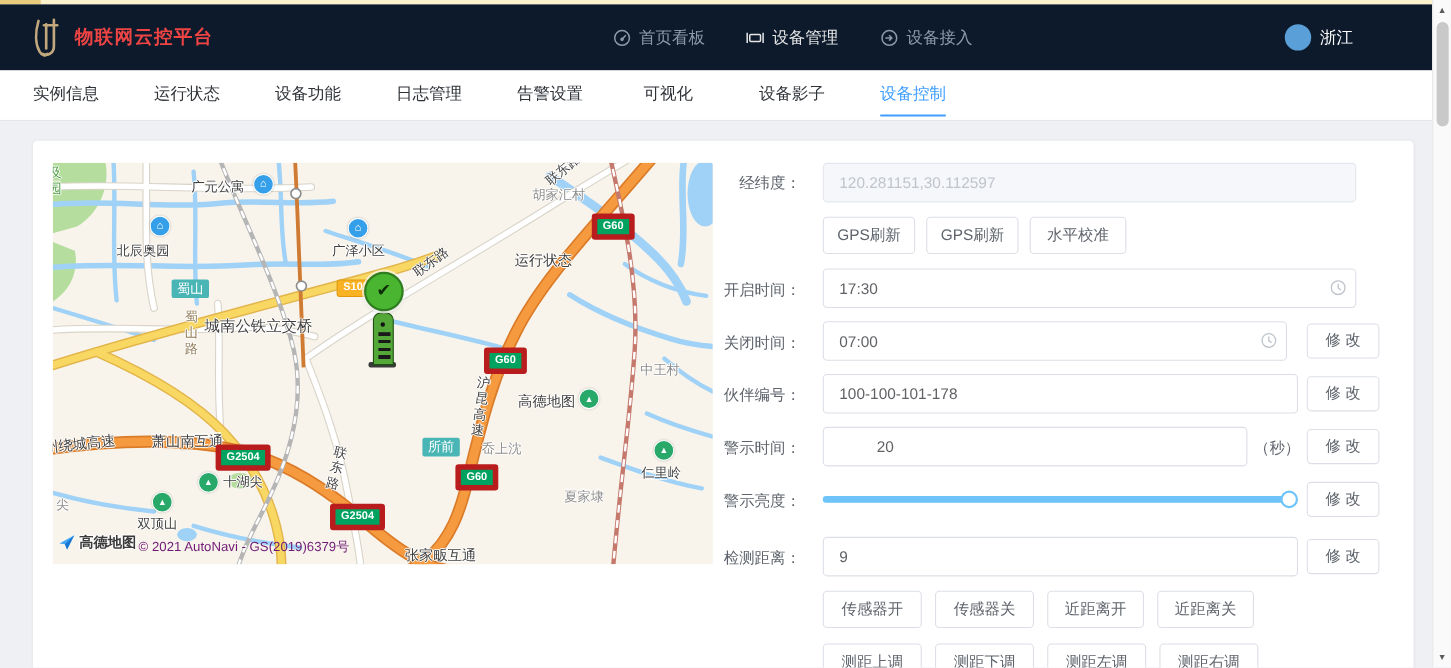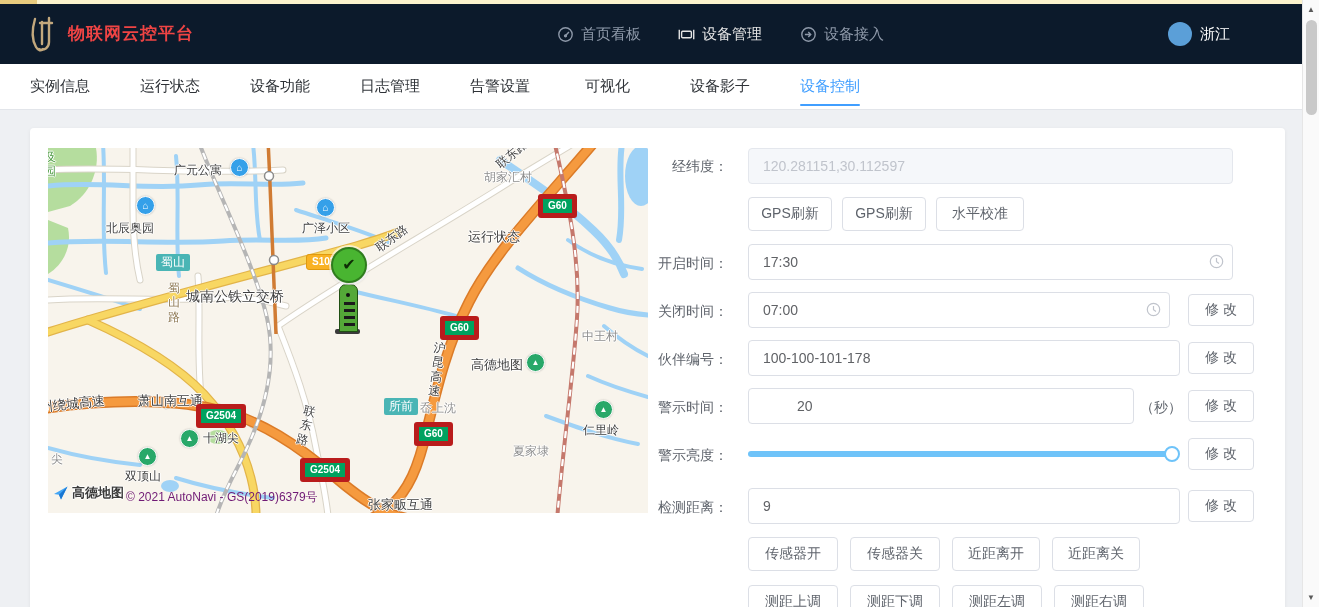--- a/index.html
+++ b/index.html
@@ -263,21 +263,21 @@
     <div class="poi-mountain" style="left:90px;top:299px;">▲</div>
     <div class="mlbl" style="left:77px;top:320px;">双顶山</div>
     <div class="mlbl" style="left:138px;top:140px;font-size:14px;">城南公铁立交桥</div>
     <div class="mlbl mlbl-road vtext" style="left:120px;top:133px;">蜀山路</div>
     <div class="mlbl" style="left:326px;top:82px;transform:rotate(-36deg);">联东路</div>
     <div class="mlbl" style="left:446px;top:-2px;transform:rotate(-40deg);">联东路</div>
     <div class="mlbl vtext" style="left:252px;top:256px;transform:rotate(14deg);">联东路</div>
     <div class="mlbl vtext" style="left:383px;top:193px;transform:rotate(7deg);">沪昆高速</div>
     <div class="mlbl" style="left:-8px;top:247px;transform:rotate(-6deg);font-size:13px;">州绕城高速</div>
     <div class="mlbl" style="left:90px;top:244px;font-size:13px;">萧山南互通</div>
-    <div class="mlbl mlbl-gray" style="left:372px;top:252px;">岙上沈</div>
+    <div class="mlbl mlbl-gray" style="left:390px;top:252px;">岙上沈</div>
     <div class="mlbl mlbl-gray" style="left:465px;top:295px;">夏家埭</div>
     <div class="mlbl mlbl-gray" style="left:3px;top:303px;">尖</div>
     <div class="mlbl" style="left:320px;top:348px;font-size:13px;">张家畈互通</div>
 
     <div class="badge-green" style="left:490px;top:46px;">G60</div>
     <div class="badge-green" style="left:392px;top:168px;">G60</div>
     <div class="badge-green" style="left:366px;top:274px;">G60</div>
     <div class="badge-green" style="left:148px;top:256px;">G2504</div>
     <div class="badge-green" style="left:252px;top:310px;">G2504</div>
     <div class="badge-yellow" style="left:258px;top:106px;">S103</div>

